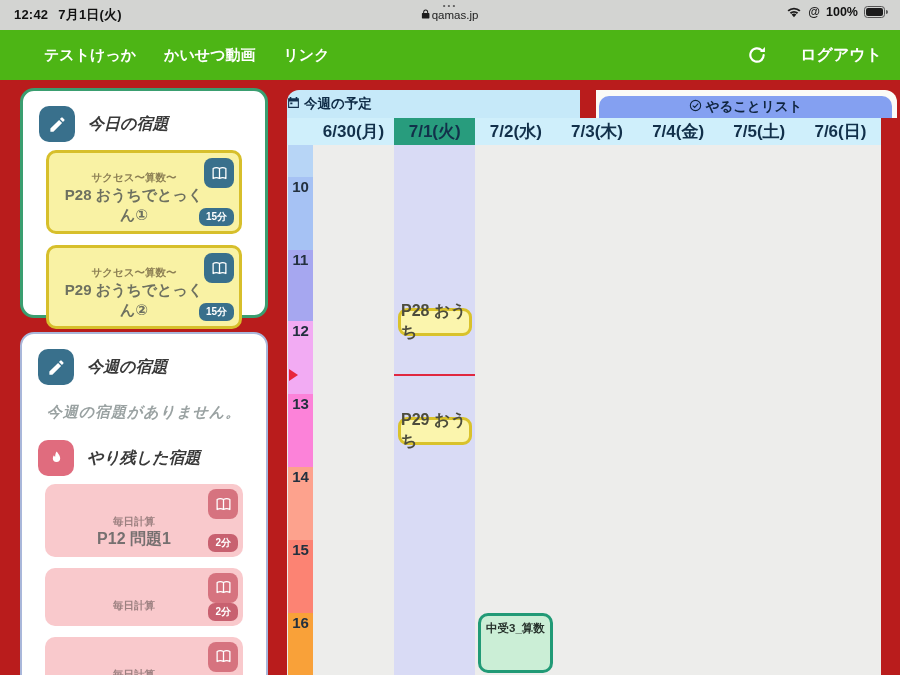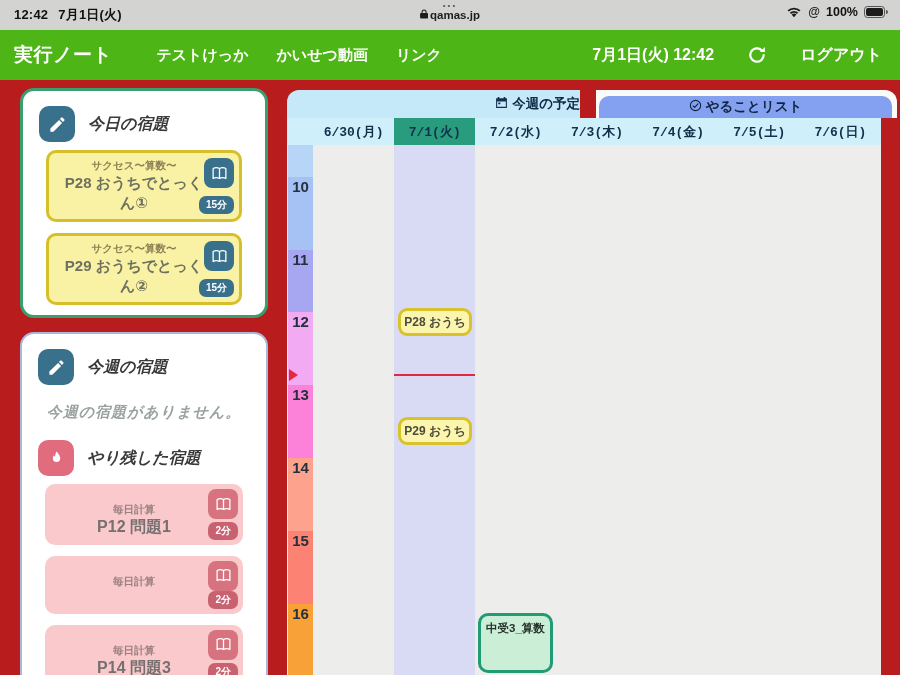--- a/index.html
+++ b/index.html
@@ -6,21 +6,21 @@
   html,body { width:900px; height:675px; overflow:hidden; }
   body { font-family:"Liberation Sans","DejaVu Sans",sans-serif; }
   .screen { position:relative; width:900px; height:675px; background:#b91c1c; overflow:hidden; }
 
   
   .status-bar { position:absolute; top:0; left:0; width:900px; height:30px; background:#d3d4d2; color:#111; }
   .sb-left { position:absolute; left:14px; top:6px; font-size:13px; font-weight:bold; letter-spacing:.2px; }
   .sb-left span { margin-right:10px; }
   .sb-center { position:absolute; left:50%; transform:translateX(-50%); top:2px; text-align:center; }
   .sb-dots { font-size:8px; color:#5a5a5a; letter-spacing:2px; line-height:7px; }
-  .sb-domain { font-size:11.5px; font-weight:bold; color:#1c1c1c; display:flex; align-items:center; gap:2px; justify-content:center; }
+  .sb-domain { font-size:11.5px; font-weight:normal; color:#1c1c1c; display:flex; align-items:center; gap:2px; justify-content:center; }
   .sb-right { position:absolute; right:12px; top:5px; display:flex; align-items:center; gap:6px; font-size:12.5px; font-weight:bold; }
   .sb-right svg { display:block; }
   .at-glyph { font-size:12px; font-weight:bold; color:#222; }
 
   
   .navbar { position:absolute; top:30px; left:0; width:900px; height:50px; background:#4db515; display:flex; align-items:center; color:#fff; }
   .brand { font-size:19px; font-weight:bold; padding-left:14px; letter-spacing:.5px; }
   .nav-menu { display:flex; gap:28px; margin-left:44px; }
   .nav-item { font-size:15px; font-weight:bold; cursor:pointer; }
   .nav-right { margin-left:auto; display:flex; align-items:center; gap:32px; padding-right:18px; }
@@ -37,48 +37,48 @@
   .card-week { top:252px; height:460px; border:2px solid #a9b7da; }
   .side-head { display:flex; align-items:center; gap:13px; padding:15px 16px 6px 16px; }
   .icon-sq { width:36px; height:36px; border-radius:10px; display:flex; align-items:center; justify-content:center; flex:none; }
   .teal-bg { background:#39708c; }
   .rose-bg { background:#e06c7e; }
   .side-title { font-size:16px; font-weight:bold; color:#3a3a3a;font-style:italic; }
   .hw-list { padding:2px 23px 0 23px; }
   .hw-card { position:relative; border-radius:10px; text-align:center; margin-bottom:11px; padding:6px 30px 7px 10px; cursor:pointer; }
   .hw-card.yellow { background:#f9f2a4; border:3px solid #d7bf2b; min-height:66px; }
   .hw-card.pink { background:#f9c9cc; min-height:58px; padding-top:19px; }
-  .hw-sub { font-size:10.5px; font-weight:bold; color:#8d8055; }
+  .hw-sub { font-size:10.5px; font-weight:bold; color:#8d8055;margin-top:12px; }
   .pink .hw-sub { color:#9c8080; }
   .hw-title { font-size:15px; font-weight:bold; color:#6e7160; line-height:1.3; }
   .pink .hw-title { color:#767070; font-size:16px; }
   .hw-icon { position:absolute; top:5px; right:5px; width:30px; height:30px; border-radius:8px; display:flex; align-items:center; justify-content:center; }
   .hw-icon.teal-bg { background:#39708c; } .hw-icon.rose-i { background:#d6737f; }
   .hw-dur { position:absolute; bottom:5px; right:5px; color:#fff; font-size:10px; font-weight:bold; padding:2px 7px; border-radius:7px; }
   .hw-dur.teal-bg { background:#39708c; } .hw-dur.rose-d { background:#c86170; }
   .week-empty { font-size:15px; font-weight:bold; color:#9aa2a2; text-align:center; padding:12px 0 14px 0; letter-spacing:1px;font-style:italic; }
 
   
   .calendar { position:absolute; left:287px; top:10px; width:594px; height:585px; }
   .tabs { position:relative; height:28px; }
-  .tab-left { position:absolute; left:0; top:0; width:293px; height:28px; background:#c6e9f9; border-radius:12px 0 0 0; display:flex; align-items:center; justify-content:flex-end; gap:4px; font-size:13.5px; font-weight:bold; color:#0e2b46; cursor:pointer; }
+  .tab-left { position:absolute; left:0; top:0; width:293px; height:28px; background:#c6e9f9; border-radius:12px 0 0 0; display:flex; align-items:center; justify-content:flex-start; gap:4px; font-size:13.5px; font-weight:bold; color:#0e2b46; cursor:pointer; }
   .tab-right-wrap { position:absolute; left:309px; top:0; width:301px; height:28px; background:#fbfbf7; border-radius:0 12px 0 0; }
   .tab-right { position:absolute; left:3px; right:5px; top:6px; bottom:0; background:#84a0f1; border-radius:10px 10px 0 0; display:flex; align-items:center; justify-content:center; gap:4px; font-size:13.5px; font-weight:bold; color:#10253f; cursor:pointer; }
   .dates { position:relative; height:27px; background:#cfeffb; display:flex; }
   .date-spacer { width:26px; flex:none; }
-  .date-cell { flex:1; display:flex; align-items:center; justify-content:center; font-size:13px; font-weight:bold; color:#12304a;font-family:Liberation Mono, monospace; }
+  .date-cell { flex:1; display:flex; align-items:center; justify-content:center; font-size:17px; font-weight:bold; color:#12304a; }
   .date-cell.today { background:#289c7d; }
   .grid { position:relative; height:530px; background:#ededeb; overflow:hidden; }
   .col-today { position:absolute; left:107px; top:0; width:81px; height:530px; background:#d9dbf5; }
   .gutter { position:absolute; left:1px; top:0; width:25px; }
   .hour-block { width:25px; text-align:center; font-size:15px; font-weight:bold; color:#23303f; line-height:1.2; padding-top:1px; }
   .red-line { position:absolute; left:107px; width:81px; top:229px; height:2px; background:#e02840; }
   .red-marker { position:absolute; left:2px; top:224px; width:0; height:0; border-left:9px solid #e8273c; border-top:6px solid transparent; border-bottom:6px solid transparent; }
   .event { position:absolute; font-weight:bold; cursor:pointer; display:flex; }
-  .event.yellow { background:#fbf5ad; border:3px solid #d9c22b; border-radius:9px; font-size:12px; color:#4c4c3c; align-items:center; justify-content:center; }
+  .event.yellow { background:#fbf5ad; border:3px solid #d9c22b; border-radius:9px; font-size:16px; color:#4c4c3c; align-items:center; justify-content:center; }
   .event.green { background:#cbeed6; border:3.5px solid #219a76; border-radius:10px; font-size:11.5px; color:#26312b; padding:5px 5px; align-items:flex-start; justify-content:flex-start; }
 </style>
 </head>
 <body>
 
 <div class="screen">
 
   <div class="status-bar">
     <div class="sb-left">
       <span>12:42</span><span>7月1日(火)</span>
@@ -106,28 +106,26 @@
           <svg width="24" height="12" viewBox="0 0 24 12">
             <rect x="0.5" y="0.5" width="20" height="11" rx="3" fill="none" stroke="#555"></rect>
             <rect x="2" y="2" width="17" height="8" rx="2" fill="#1c1c1c"></rect>
             <path d="M22 4v4a2 2 0 0 0 0-4z" fill="#555"></path>
           </svg>
         </span>
     </div>
   </div>
 
   <div class="navbar">
-    <div class="brand">実行ノート</div>
     <div class="nav-menu" id="nav-menu">
         <span class="nav-item">テストけっか</span>
         <span class="nav-item">かいせつ動画</span>
         <span class="nav-item">リンク</span>
       </div>
     <div class="nav-right">
-      <span class="nav-datetime">7月1日(火) 12:42</span>
       <span class="refresh-btn">
           <svg width="20" height="20" viewBox="0 0 24 24">
             <path d="M20 12a8 8 0 1 1-2.3-5.6" fill="none" stroke="#fff" stroke-width="2.6" stroke-linecap="round"></path>
             <path d="M21.5 2.5v6h-6z" fill="#fff"></path>
           </svg>
         </span>
       <span class="logout">ログアウト</span>
     </div>
   </div>
 
@@ -243,21 +241,21 @@
           <div class="date-cell">7/3(木)</div>
           <div class="date-cell">7/4(金)</div>
           <div class="date-cell">7/5(土)</div>
           <div class="date-cell">7/6(日)</div>
         </div>
       <div class="grid">
         <div class="col-today"></div>
         <div class="gutter" id="hour-gutter">
             <div class="hour-block" style="height: 32px; background: rgb(183, 213, 246);"></div>
             <div class="hour-block" style="height: 73px; background: rgb(166, 194, 244);">10</div>
-            <div class="hour-block" style="height: 62px; background: rgb(166, 167, 240);">11</div>
+            <div class="hour-block" style="height: 71px; background: rgb(166, 167, 240);">11</div>
             <div class="hour-block" style="height: 73px; background: rgb(242, 171, 243);">12</div>
             <div class="hour-block" style="height: 73px; background: rgb(252, 130, 217);">13</div>
             <div class="hour-block" style="height: 73px; background: rgb(253, 162, 141);">14</div>
             <div class="hour-block" style="height: 73px; background: rgb(252, 131, 115);">15</div>
             <div class="hour-block" style="height: 73px; background: rgb(249, 161, 57);">16</div>
           </div>
         <div class="red-line" id="now-line" style="top: 229px;"></div>
         <div class="red-marker" id="now-marker" style="top: 224px;"></div>
         <div id="event-layer">
             <div class="event yellow" style="left: 111px; top: 163px; width: 74px; height: 28px;">P28 おうち</div>

